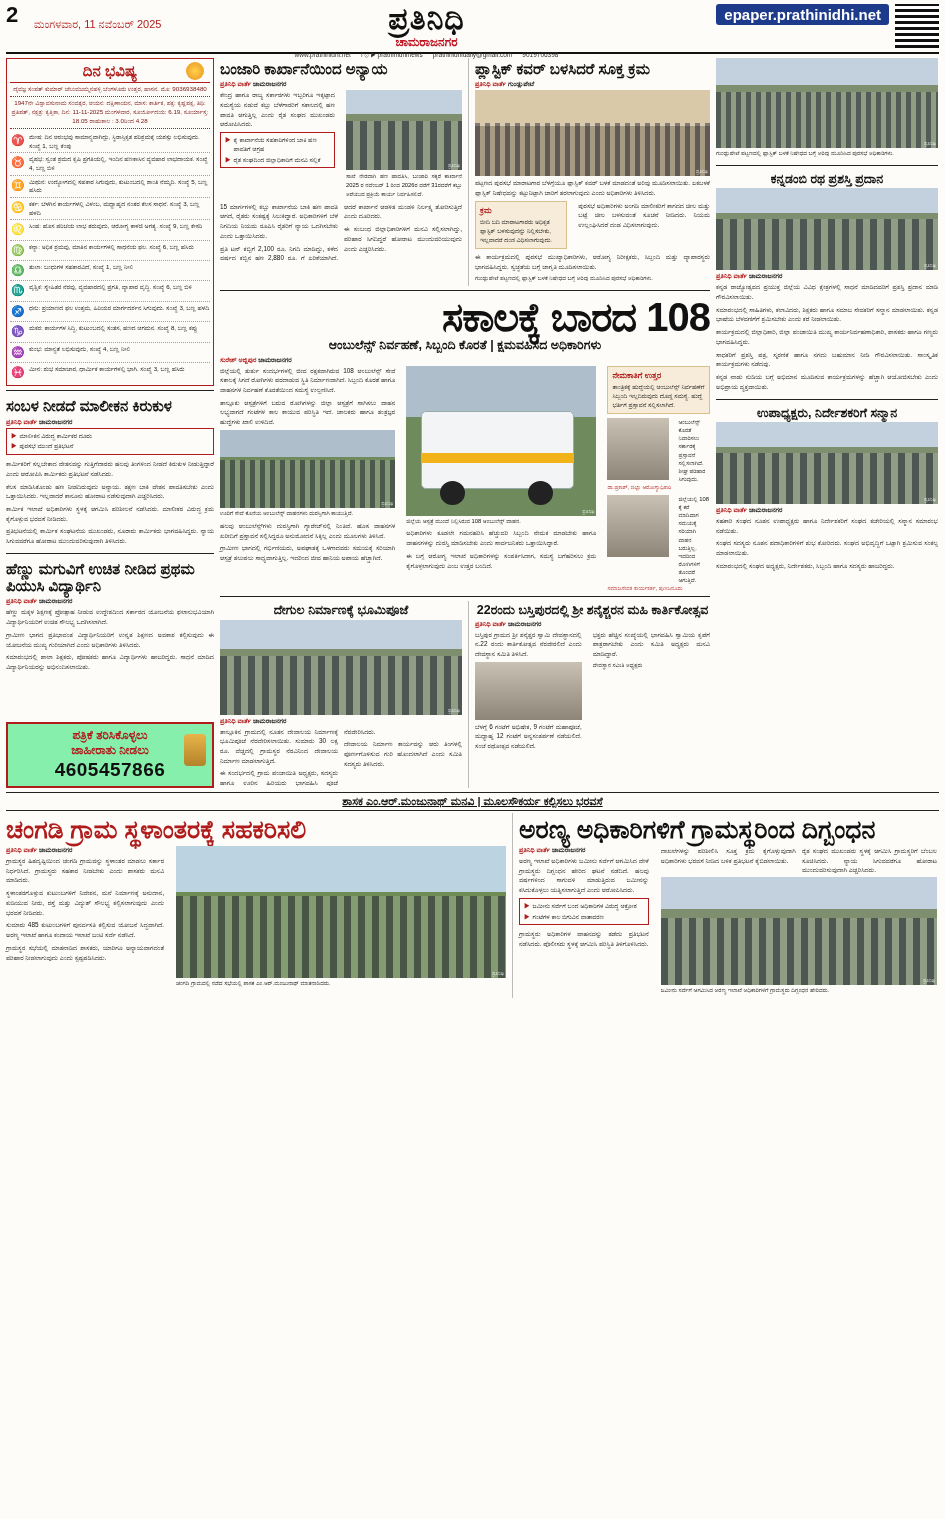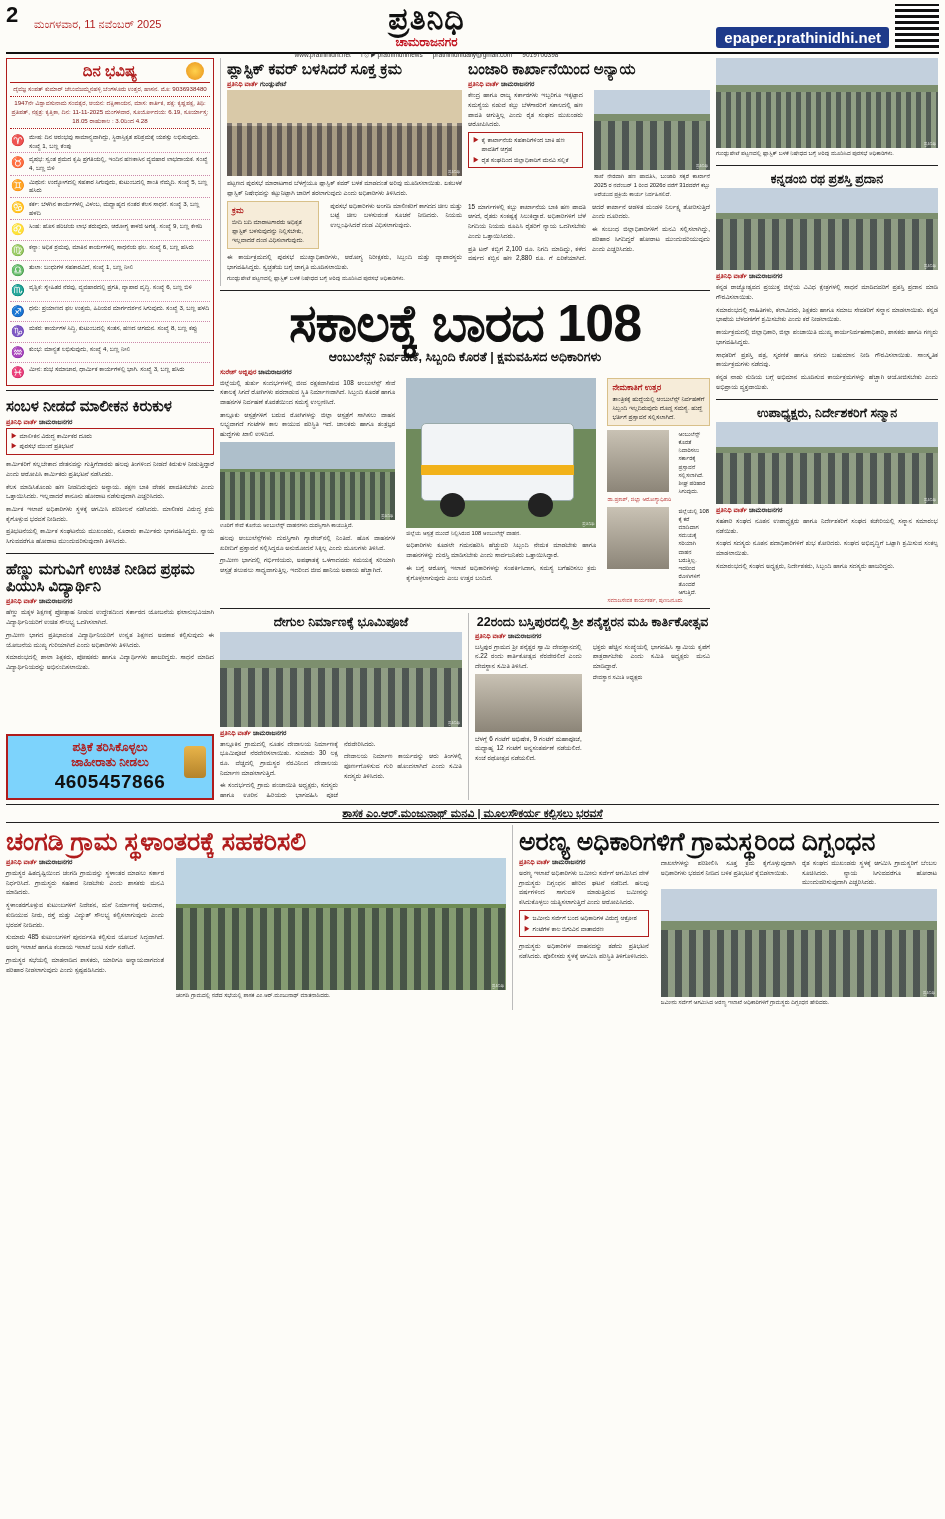--- a/index.html
+++ b/index.html
@@ -21,35 +21,35 @@
   .paper-title { font-size:30px; font-weight:bold; letter-spacing:1px; line-height:1; color:#111; }
   .edition { font-size:12px; font-weight:bold; color:#c1121f; margin-top:1px; }
   .contactline { font-size:6.5px; color:#333; margin-top:2px; display:flex; justify-content:center; gap:10px; }
   .contactline span { white-space:nowrap; }
   .webblock { width:250px; text-align:right; }
   .weburl { display:inline-block; background:#1e3a8a; color:#fff; font-size:15px; font-weight:bold; padding:2px 8px; border-radius:3px; }
   .qr { width:44px; height:44px; background:
       repeating-linear-gradient(0deg,#111 0 3px,#fff 3px 6px),
       repeating-linear-gradient(90deg,#111 0 3px,transparent 3px 6px);
       display:inline-block; vertical-align:top; margin-left:6px; }
-  .masthead-right { display:flex; align-items:flex-end; justify-content:flex-end; }
+  .masthead-right { display:flex; align-items:flex-start; justify-content:flex-end; }
 
   
   .grid { display:flex; gap:6px; margin-top:4px; }
   .col { display:flex; flex-direction:column; }
   .c1 { width:208px; }
   .c2 { width:490px; }
   .c3 { width:222px; }
 
   .rule { border-top:1px solid #222; margin:4px 0; }
 
   h2.head-lg { font-size:25px; font-weight:bold; margin:2px 0 3px; line-height:1.12; }
   h2.head-md { font-size:15px; font-weight:bold; margin:2px 0 3px; line-height:1.15; }
   h2.head-sm { font-size:12.5px; font-weight:bold; margin:2px 0 2px; line-height:1.15; }
-  .head-huge { font-size:52px; font-weight:bold; text-align:center; line-height:1; letter-spacing:-1px; margin:2px 0 1px; }
+  .head-huge { font-size:40px; font-weight:bold; text-align:right; line-height:1; letter-spacing:-1px; margin:2px 0 1px; }
   .sub-huge { font-size:12.5px; font-weight:bold; text-align:center; margin-bottom:3px; }
 
   .byline { font-size:6.5px; color:#b01c1c; font-weight:bold; margin-bottom:2px; }
   .byline .tag { color:#b01c1c; }
   .byline .place { color:#222; }
 
   p.body { font-size:6.4px; line-height:1.52; text-align:justify; margin:0 0 3px; }
   .cols2 { column-count:2; column-gap:6px; }
 
   
@@ -72,21 +72,21 @@
   
   .astro-box { border:1.5px solid #b01c1c; padding:3px; }
   .astro-title { text-align:center; font-size:15px; font-weight:bold; color:#b01c1c; border-bottom:1px solid #b01c1c; padding-bottom:2px; margin-bottom:2px; position:relative;}
   .astro-title .sun { position:absolute; right:6px; top:0; width:18px; height:18px; border-radius:50%; background:radial-gradient(#ffd24d,#e8901a); }
   .astro-sub { font-size:6.2px; line-height:1.45; text-align:center; color:#7a1313; border-bottom:1px dotted #b01c1c; padding-bottom:2px; margin-bottom:2px; }
   .zrow { display:flex; gap:3px; font-size:6.2px; line-height:1.4; padding:2px 0; border-bottom:1px dotted #c8a; }
   .zrow:last-child { border-bottom:none; }
   .zicon { width:16px; flex:0 0 16px; text-align:center; font-size:11px; color:#b8860b; }
 
   
-  .adbox { border:2px solid #b01c1c; background:#7dd3fc; text-align:center; padding:4px 2px 5px; position:relative; }
+  .adbox { border:2px solid #b01c1c; background:#86efac; text-align:center; padding:4px 2px 5px; position:relative; }
   .adbox .l1 { font-size:12px; font-weight:bold; color:#b01c1c; line-height:1.2; }
   .adbox .l2 { font-size:12px; font-weight:bold; color:#b01c1c; line-height:1.2; }
   .adbox .phone { font-size:19px; font-weight:bold; color:#111; margin-top:2px; letter-spacing:.5px;}
   .adbox .mic { position:absolute; right:6px; top:10px; width:22px; height:32px; background:linear-gradient(#e8b44a,#b4832a); border-radius:4px; }
 
   
   .callout { border:1px solid #b01c1c; padding:3px 4px; margin:0 0 4px; font-size:6.2px; line-height:1.4; }
   .callout .item { display:flex; gap:3px; margin-bottom:2px; }
   .callout .item:last-child { margin-bottom:0; }
   .callout .bullet { color:#b01c1c; font-size:7px; line-height:1.2; }
@@ -227,44 +227,20 @@
         <div class="mic"></div>
         <div class="l1">ಪತ್ರಿಕೆ ತರಿಸಿಕೊಳ್ಳಲು</div>
         <div class="l2">ಜಾಹೀರಾತು ನೀಡಲು</div>
         <div class="phone">4605457866</div>
       </div>
     </div>
 
     <div class="col c2">
 
       <div class="flexrow">
-
-        <div style="width:242px; padding-left:6px; border-left:1px solid #bbb">
-          <h2 class="head-md">ಪ್ಲಾಸ್ಟಿಕ್ ಕವರ್ ಬಳಸಿದರೆ ಸೂಕ್ತ ಕ್ರಮ</h2>
-          <div class="byline">
-            <span class="tag">ಪ್ರತಿನಿಧಿ ವಾರ್ತೆ</span>
-            <span class="place">ಗುಂಡ್ಲುಪೇಟೆ</span>
-          </div>
-          <div class="photo ph-stage" style="height:86px">
-            <div class="silhouettes fine"></div>
-            <span class="cap">ಪ್ರತಿನಿಧಿ</span>
-          </div>
-          <p class="body" style="margin-top:2px">ಪಟ್ಟಣದ ಪುರಸಭೆ ಮಾರಾಟಗಾರ ಬೆಳಗ್ಗೆಯೂ ಪ್ಲಾಸ್ಟಿಕ್ ಕವರ್ ಬಳಕೆ ಮಾಡದಂತೆ ಅರಿವು ಮೂಡಿಸಲಾಯಿತು. ಏಕಬಳಕೆ ಪ್ಲಾಸ್ಟಿಕ್ ನಿಷೇಧವನ್ನು ಕಟ್ಟುನಿಟ್ಟಾಗಿ ಜಾರಿಗೆ ತರಲಾಗುವುದು ಎಂದು ಅಧಿಕಾರಿಗಳು ತಿಳಿಸಿದರು.</p>
-          <div class="flexrow">
-            <div class="tintbox" style="width:95px">
-              <h4>ಕ್ರಮ</h4>
-              <div>ಬೀದಿ ಬದಿ ಮಾರಾಟಗಾರರು ಅಧಿಕೃತ ಪ್ಲಾಸ್ಟಿಕ್ ಬಳಸುವುದನ್ನು ನಿಲ್ಲಿಸಬೇಕು, ಇಲ್ಲವಾದರೆ ದಂಡ ವಿಧಿಸಲಾಗುವುದು.</div>
-            </div>
-            <div style="width:141px; padding-left:5px">
-              <p class="body">ಪುರಸಭೆ ಅಧಿಕಾರಿಗಳು ಅಂಗಡಿ ಮಾಲೀಕರಿಗೆ ಕಾಗದದ ಚೀಲ ಮತ್ತು ಬಟ್ಟೆ ಚೀಲ ಬಳಸುವಂತೆ ಸೂಚನೆ ನೀಡಿದರು. ನಿಯಮ ಉಲ್ಲಂಘಿಸಿದರೆ ದಂಡ ವಿಧಿಸಲಾಗುವುದು.</p>
-            </div>
-          </div>
-          <p class="body" style="margin-top:3px">ಈ ಕಾರ್ಯಕ್ರಮದಲ್ಲಿ ಪುರಸಭೆ ಮುಖ್ಯಾಧಿಕಾರಿಗಳು, ಆರೋಗ್ಯ ನಿರೀಕ್ಷಕರು, ಸಿಬ್ಬಂದಿ ಮತ್ತು ವ್ಯಾಪಾರಸ್ಥರು ಭಾಗವಹಿಸಿದ್ದರು. ಸ್ವಚ್ಛತೆಯ ಬಗ್ಗೆ ಜಾಗೃತಿ ಮೂಡಿಸಲಾಯಿತು.</p>
-          <p class="caption">ಗುಂಡ್ಲುಪೇಟೆ ಪಟ್ಟಣದಲ್ಲಿ ಪ್ಲಾಸ್ಟಿಕ್ ಬಳಕೆ ನಿಷೇಧದ ಬಗ್ಗೆ ಅರಿವು ಮೂಡಿಸಿದ ಪುರಸಭೆ ಅಧಿಕಾರಿಗಳು.</p>
-        </div>
 
         <div style="width:242px">
           <h2 class="head-md">ಬಂಜಾರಿ ಕಾರ್ಖಾನೆಯಿಂದ ಅನ್ಯಾಯ</h2>
           <div class="byline">
             <span class="tag">ಪ್ರತಿನಿಧಿ ವಾರ್ತೆ</span>
             <span class="place">ಚಾಮರಾಜನಗರ</span>
           </div>
           <div class="flexrow">
             <div style="width:115px">
               <p class="body">ಕೇಂದ್ರ ಹಾಗೂ ರಾಜ್ಯ ಸರ್ಕಾರಗಳು ಇಬ್ಬರಿಗೂ ಇಕ್ಕಟ್ಟಾದ ಸಮಸ್ಯೆಯ ನಡುವೆ ಕಬ್ಬು ಬೆಳೆಗಾರರಿಗೆ ಸಕಾಲದಲ್ಲಿ ಹಣ ಪಾವತಿ ಆಗುತ್ತಿಲ್ಲ ಎಂದು ರೈತ ಸಂಘದ ಮುಖಂಡರು ಆರೋಪಿಸಿದರು.</p>
@@ -286,20 +262,44 @@
               </div>
               <p class="body" style="font-size:5.8px; margin-top:2px">ಸಾಖೆ ನೇರವಾಗಿ ಹಣ ಪಾವತಿಸಿ, ಬಂಜಾರಿ ಸಕ್ಕರೆ ಕಾರ್ಖಾನೆ 2025 ರ ನವೆಂಬರ್ 1 ರಿಂದ 2026ರ ವರೆಗೆ 31ರವರೆಗೆ ಕಬ್ಬು ಅರೆಯುವ ಪ್ರಕ್ರಿಯೆ ಕಾರ್ಯ ನಿರ್ವಹಿಸಲಿದೆ.</p>
             </div>
           </div>
           <div class="cols2">
             <p class="body">15 ಮಾರ್ಗಗಳಲ್ಲಿ ಕಬ್ಬು ಕಾರ್ಖಾನೆಯ ಬಾಕಿ ಹಣ ಪಾವತಿ ಆಗದೆ, ರೈತರು ಸಂಕಷ್ಟಕ್ಕೆ ಸಿಲುಕಿದ್ದಾರೆ. ಅಧಿಕಾರಿಗಳಿಗೆ ಬೆಳೆ ನಿಗದಿಯ ನಿಯಮ ರೂಪಿಸಿ ರೈತರಿಗೆ ನ್ಯಾಯ ಒದಗಿಸಬೇಕು ಎಂದು ಒತ್ತಾಯಿಸಿದರು.</p>
             <p class="body">ಪ್ರತಿ ಟನ್ ಕಬ್ಬಿಗೆ 2,100 ರೂ. ನಿಗದಿ ಮಾಡಿದ್ದು, ಕಳೆದ ವರ್ಷದ ಕಬ್ಬಿನ ಹಣ 2,880 ರೂ. ಗೆ ಏರಿಕೆಯಾಗಿದೆ. ಆದರೆ ಕಾರ್ಖಾನೆ ಆಡಳಿತ ಮಂಡಳಿ ನಿರ್ಲಕ್ಷ್ಯ ತೋರಿಸುತ್ತಿದೆ ಎಂದು ದೂರಿದರು.</p>
             <p class="body">ಈ ಸಂಬಂಧ ಜಿಲ್ಲಾಧಿಕಾರಿಗಳಿಗೆ ಮನವಿ ಸಲ್ಲಿಸಲಾಗಿದ್ದು, ಪರಿಹಾರ ಸಿಗದಿದ್ದರೆ ಹೋರಾಟ ಮುಂದುವರಿಯುವುದು ಎಂದು ಎಚ್ಚರಿಸಿದರು.</p>
           </div>
         </div>
+
+        <div style="width:242px; padding-left:6px; border-left:1px solid #bbb">
+          <h2 class="head-md">ಪ್ಲಾಸ್ಟಿಕ್ ಕವರ್ ಬಳಸಿದರೆ ಸೂಕ್ತ ಕ್ರಮ</h2>
+          <div class="byline">
+            <span class="tag">ಪ್ರತಿನಿಧಿ ವಾರ್ತೆ</span>
+            <span class="place">ಗುಂಡ್ಲುಪೇಟೆ</span>
+          </div>
+          <div class="photo ph-stage" style="height:86px">
+            <div class="silhouettes fine"></div>
+            <span class="cap">ಪ್ರತಿನಿಧಿ</span>
+          </div>
+          <p class="body" style="margin-top:2px">ಪಟ್ಟಣದ ಪುರಸಭೆ ಮಾರಾಟಗಾರ ಬೆಳಗ್ಗೆಯೂ ಪ್ಲಾಸ್ಟಿಕ್ ಕವರ್ ಬಳಕೆ ಮಾಡದಂತೆ ಅರಿವು ಮೂಡಿಸಲಾಯಿತು. ಏಕಬಳಕೆ ಪ್ಲಾಸ್ಟಿಕ್ ನಿಷೇಧವನ್ನು ಕಟ್ಟುನಿಟ್ಟಾಗಿ ಜಾರಿಗೆ ತರಲಾಗುವುದು ಎಂದು ಅಧಿಕಾರಿಗಳು ತಿಳಿಸಿದರು.</p>
+          <div class="flexrow">
+            <div class="tintbox" style="width:95px">
+              <h4>ಕ್ರಮ</h4>
+              <div>ಬೀದಿ ಬದಿ ಮಾರಾಟಗಾರರು ಅಧಿಕೃತ ಪ್ಲಾಸ್ಟಿಕ್ ಬಳಸುವುದನ್ನು ನಿಲ್ಲಿಸಬೇಕು, ಇಲ್ಲವಾದರೆ ದಂಡ ವಿಧಿಸಲಾಗುವುದು.</div>
+            </div>
+            <div style="width:141px; padding-left:5px">
+              <p class="body">ಪುರಸಭೆ ಅಧಿಕಾರಿಗಳು ಅಂಗಡಿ ಮಾಲೀಕರಿಗೆ ಕಾಗದದ ಚೀಲ ಮತ್ತು ಬಟ್ಟೆ ಚೀಲ ಬಳಸುವಂತೆ ಸೂಚನೆ ನೀಡಿದರು. ನಿಯಮ ಉಲ್ಲಂಘಿಸಿದರೆ ದಂಡ ವಿಧಿಸಲಾಗುವುದು.</p>
+            </div>
+          </div>
+          <p class="body" style="margin-top:3px">ಈ ಕಾರ್ಯಕ್ರಮದಲ್ಲಿ ಪುರಸಭೆ ಮುಖ್ಯಾಧಿಕಾರಿಗಳು, ಆರೋಗ್ಯ ನಿರೀಕ್ಷಕರು, ಸಿಬ್ಬಂದಿ ಮತ್ತು ವ್ಯಾಪಾರಸ್ಥರು ಭಾಗವಹಿಸಿದ್ದರು. ಸ್ವಚ್ಛತೆಯ ಬಗ್ಗೆ ಜಾಗೃತಿ ಮೂಡಿಸಲಾಯಿತು.</p>
+          <p class="caption">ಗುಂಡ್ಲುಪೇಟೆ ಪಟ್ಟಣದಲ್ಲಿ ಪ್ಲಾಸ್ಟಿಕ್ ಬಳಕೆ ನಿಷೇಧದ ಬಗ್ಗೆ ಅರಿವು ಮೂಡಿಸಿದ ಪುರಸಭೆ ಅಧಿಕಾರಿಗಳು.</p>
+        </div>
       </div>
 
       <div class="rule"></div>
 
       <div>
         <div class="head-huge">ಸಕಾಲಕ್ಕೆ ಬಾರದ 108</div>
         <div class="sub-huge">ಆಂಬುಲೆನ್ಸ್ ನಿರ್ವಹಣೆ, ಸಿಬ್ಬಂದಿ ಕೊರತೆ | ಕ್ಷಮವಹಿಸದ ಅಧಿಕಾರಿಗಳು</div>
         <div class="byline">
           <span class="tag">ಸುರೇಶ್ ಅಜ್ಜಿಪುರ</span>
           <span class="place">ಚಾಮರಾಜನಗರ</span>

